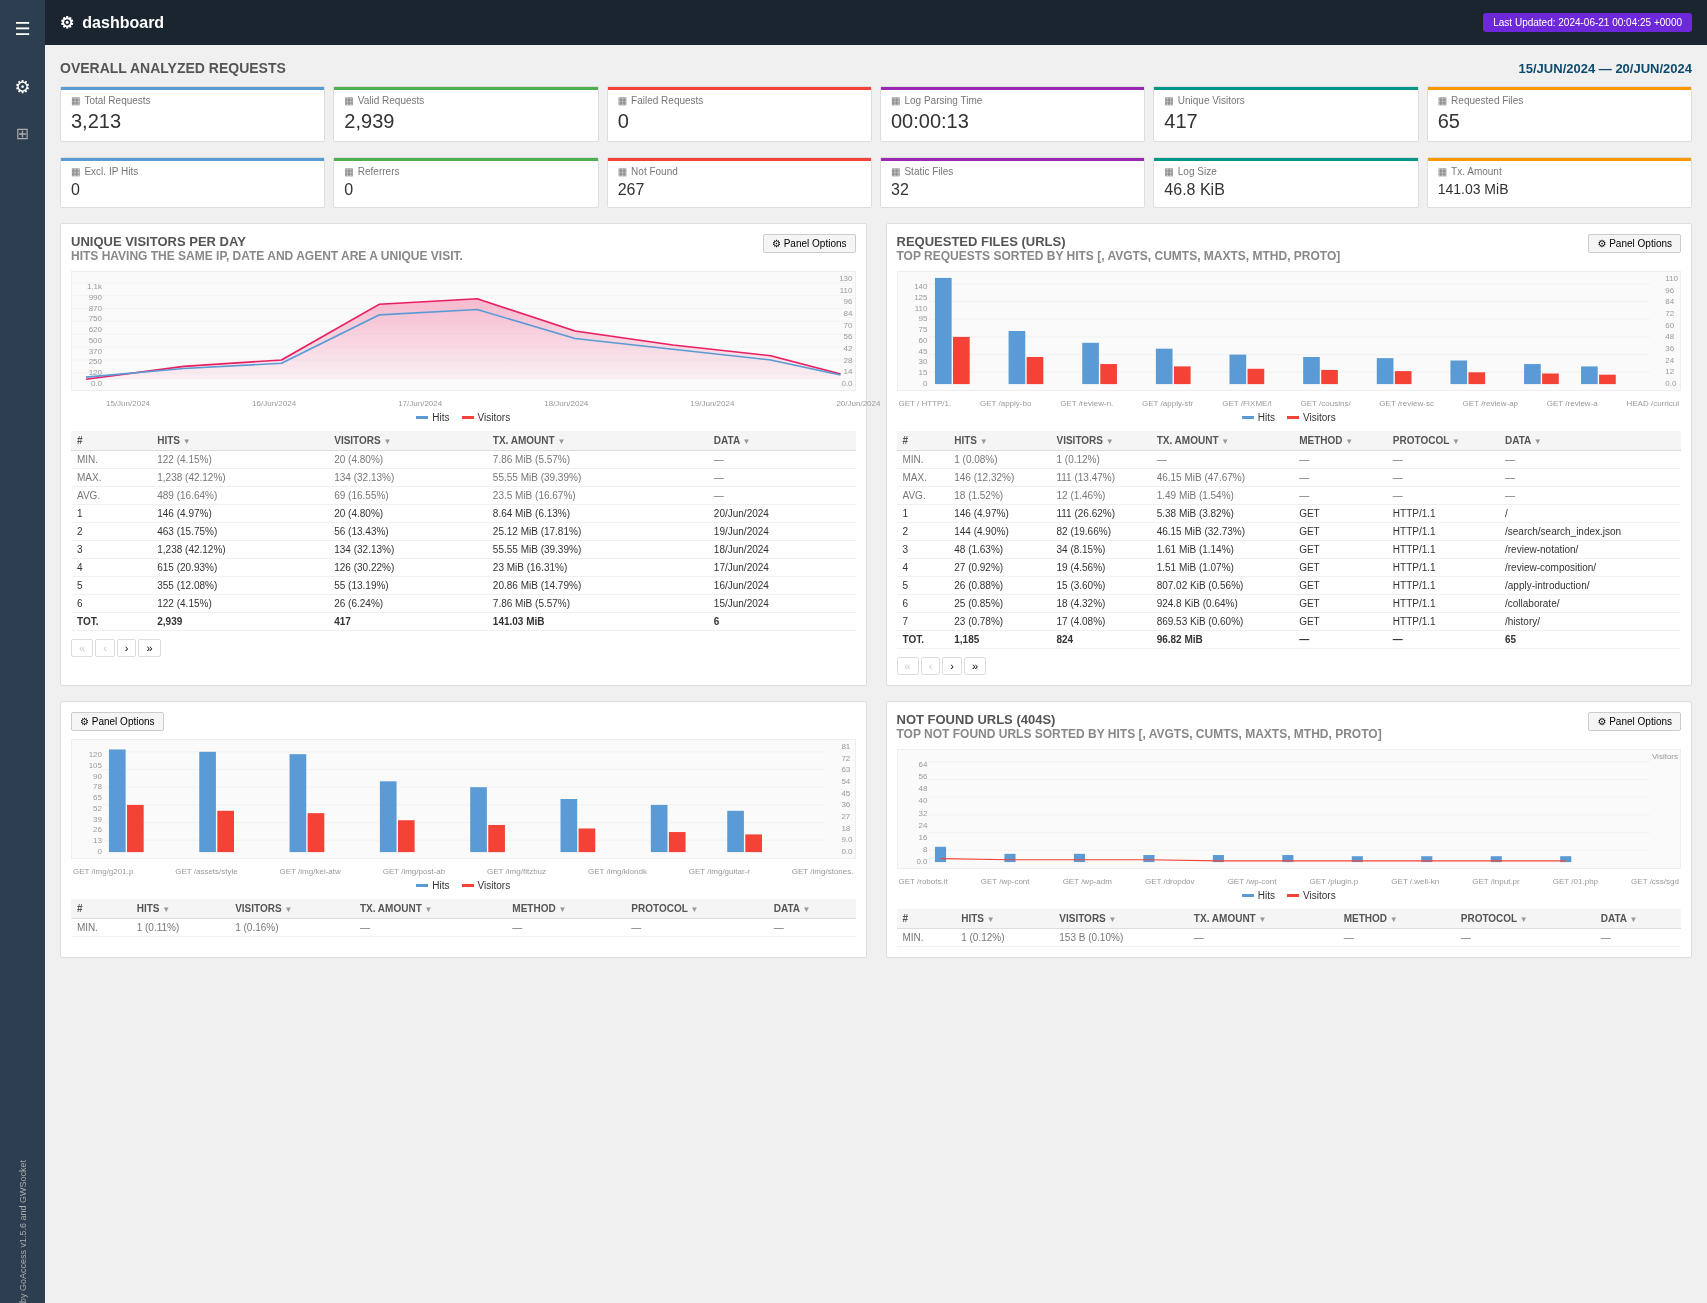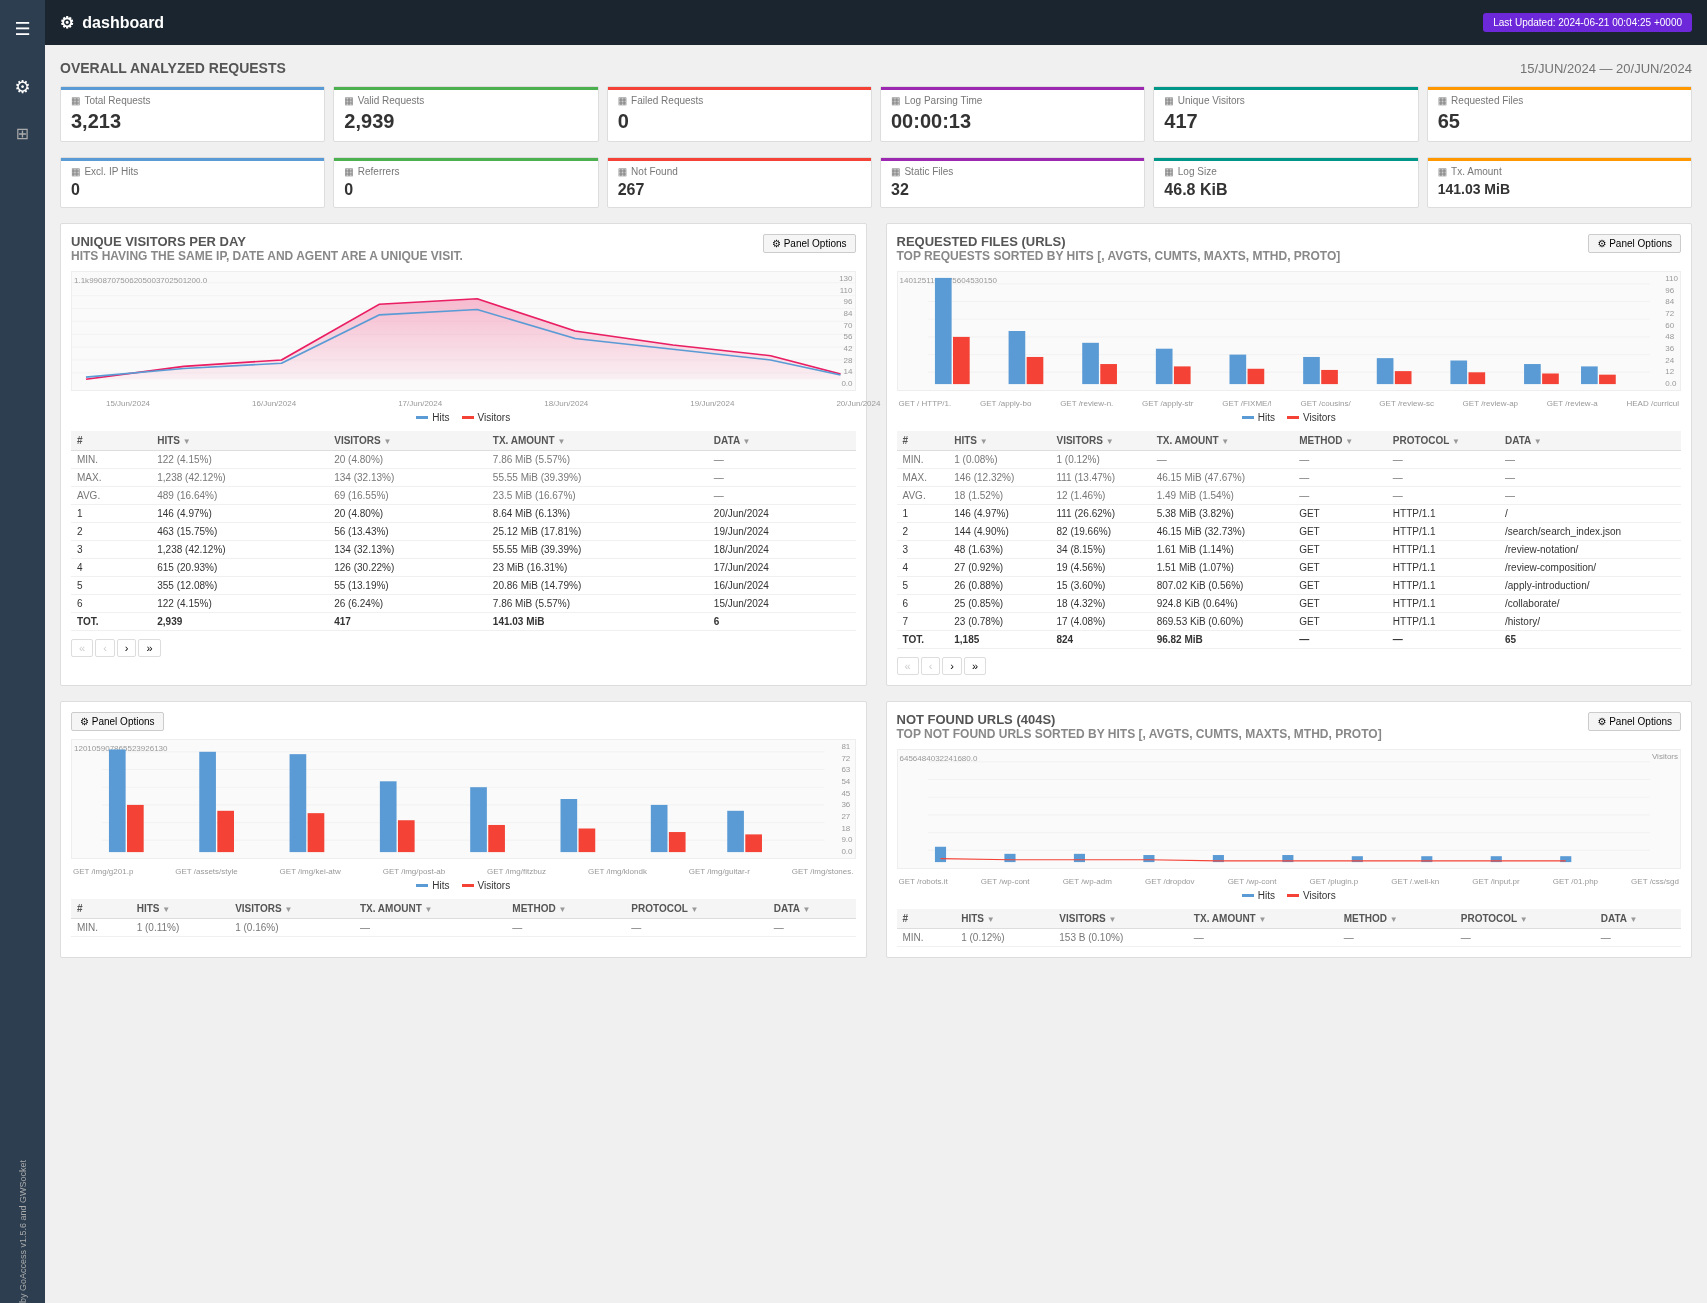--- a/index.html
+++ b/index.html
@@ -19,47 +19,47 @@
     .topbar { background: #1a252f; display: flex; align-items: center; padding: 0 15px; height: 45px; }
     .topbar-logo { color: #fff; font-size: 16px; font-weight: bold; display: flex; align-items: center; gap: 8px; }
     .topbar-updated { margin-left: auto; background: #6d28d9; color: #fff; font-size: 10px; padding: 4px 10px; border-radius: 3px; }
 
     
     .content { padding: 15px; background: #f0f0f0; flex: 1; }
 
     
     .stats-header { display: flex; justify-content: space-between; align-items: center; margin-bottom: 10px; }
     .stats-title { font-size: 14px; font-weight: bold; text-transform: uppercase; color: #555; }
-    .stats-date { font-size: 13px; color: #737373; }
+    .stats-date { font-size: 13px; color: #0c4a6e; font-weight: bold; }
 
     .stats-grid { display: grid; grid-template-columns: repeat(6, 1fr); gap: 8px; margin-bottom: 15px; }
     .stat-card { background: #fff; border: 1px solid #ddd; padding: 8px 10px; border-radius: 2px; position: relative; }
     .stat-card::before { content: ''; position: absolute; top: 0; left: 0; right: 0; height: 3px; background: #aaa; }
     .stat-card.blue::before { background: #5b9bd5; }
     .stat-card.green::before { background: #4caf50; }
     .stat-card.red::before { background: #f44336; }
     .stat-card.purple::before { background: #9c27b0; }
     .stat-card.teal::before { background: #009688; }
     .stat-card.orange::before { background: #ff9800; }
     .stat-card-label { font-size: 10px; color: #777; margin-bottom: 4px; display: flex; align-items: center; gap: 4px; }
-    .stat-card-value { font-size: 20px; font-weight: bold; color: #333; }
+    .stat-card-value { font-size: 20px; font-weight: normal; color: #333; }
 
     .stats-row2 { display: grid; grid-template-columns: repeat(6, 1fr); gap: 8px; margin-bottom: 15px; }
 
     
     .panels-row { display: grid; grid-template-columns: 1fr 1fr; gap: 19px; margin-bottom: 15px; margin-top: 14px; }
     .panel { background: #fff; border: 1px solid #ddd; border-radius: 2px; padding: 10px; }
     .panel-header { display: flex; justify-content: space-between; align-items: flex-start; margin-bottom: 4px; }
     .panel-title { font-size: 13px; font-weight: bold; text-transform: uppercase; color: #555; }
     .panel-subtitle { font-size: 12px; color: #888; text-transform: uppercase; font-weight: bold; }
     .panel-options-btn { background: #f5f5f5; border: 1px solid #ccc; font-size: 10px; padding: 3px 8px; cursor: pointer; border-radius: 2px; white-space: nowrap; display: flex; align-items: center; gap: 4px; }
 
     
     .chart-area { width: 100%; height: 120px; position: relative; margin: 8px 0; background: #fafafa; border: 1px solid #eee; overflow: hidden; }
-    .chart-y-label { position: absolute; left: 2px; top: 2px; bottom: 0; display: flex; justify-content: space-between; font-size: 8px; color: #999; padding: 2px 0; width: 28px; text-align: right; }
+    .chart-y-label { position: absolute; left: 2px; top: 8px; bottom: 0; display: flex; flex-direction: column; justify-content: space-between; font-size: 8px; color: #999; padding: 2px 0; width: 28px; text-align: right; }
     .chart-y-label-right { position: absolute; right: 2px; top: 0; bottom: 0; display: flex; flex-direction: column; justify-content: space-between; font-size: 8px; color: #999; padding: 2px 0; text-align: left; }
     .chart-x-labels { position: absolute; bottom: 0; left: 30px; right: 30px; display: flex; justify-content: space-between; font-size: 8px; color: #999; }
     .chart-legend { display: flex; gap: 12px; justify-content: center; font-size: 10px; margin-top: 4px; }
     .chart-legend-item { display: flex; align-items: center; gap: 4px; }
     .legend-color { width: 12px; height: 3px; display: inline-block; }
 
     
     svg.chart { width: 100%; height: 100%; }
 
     

